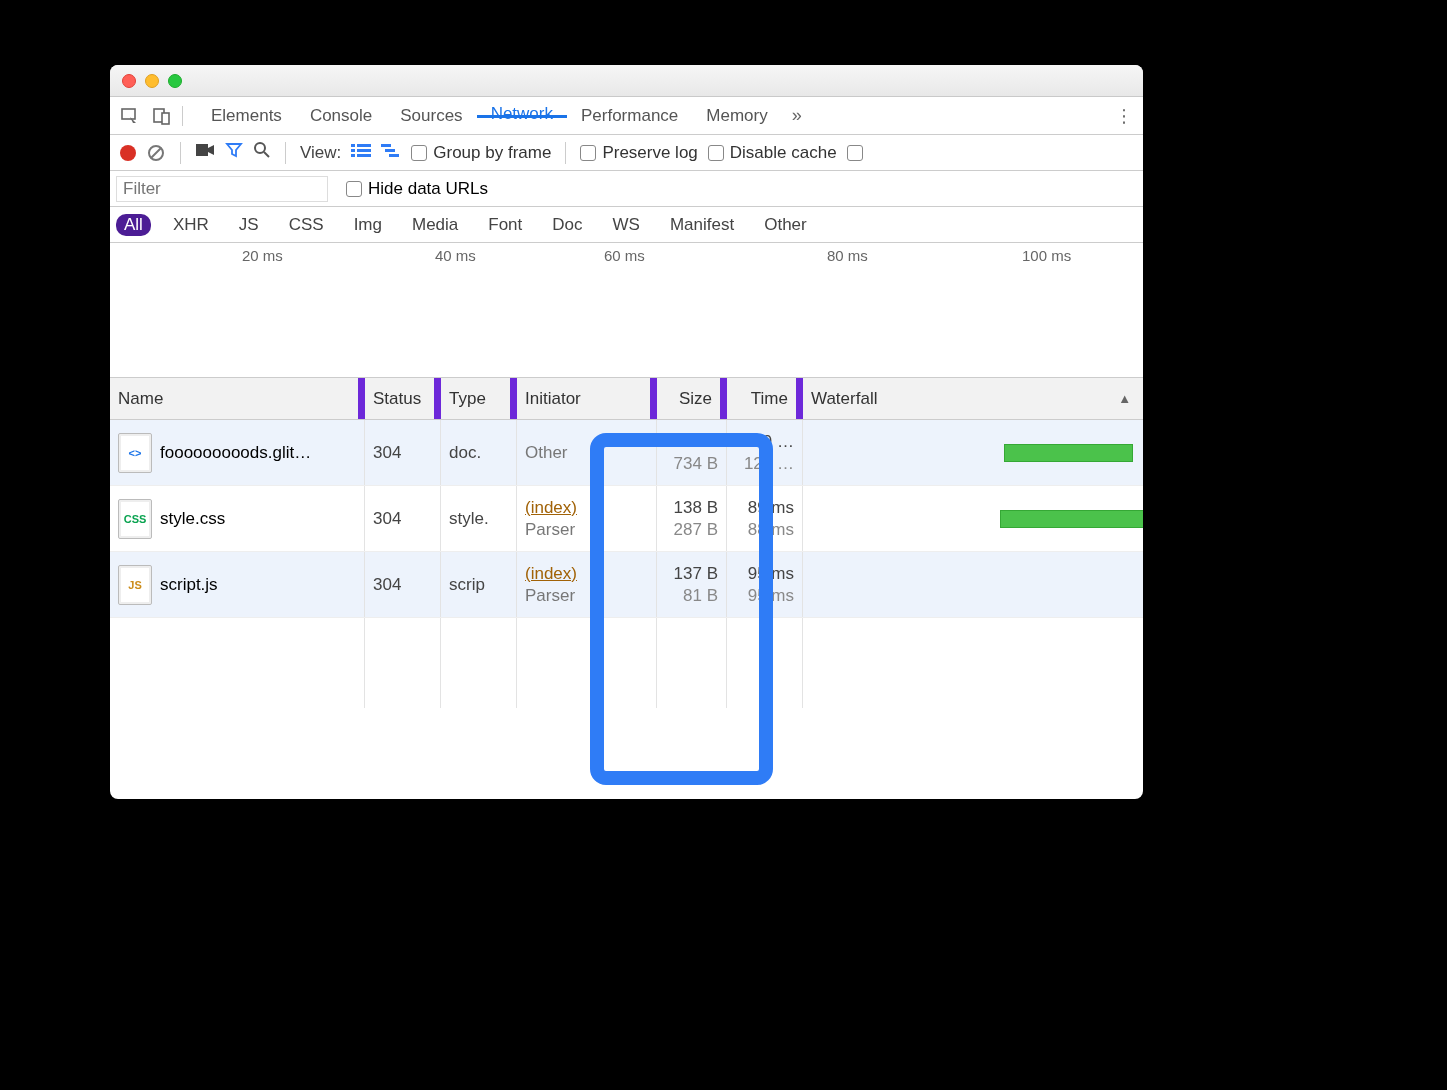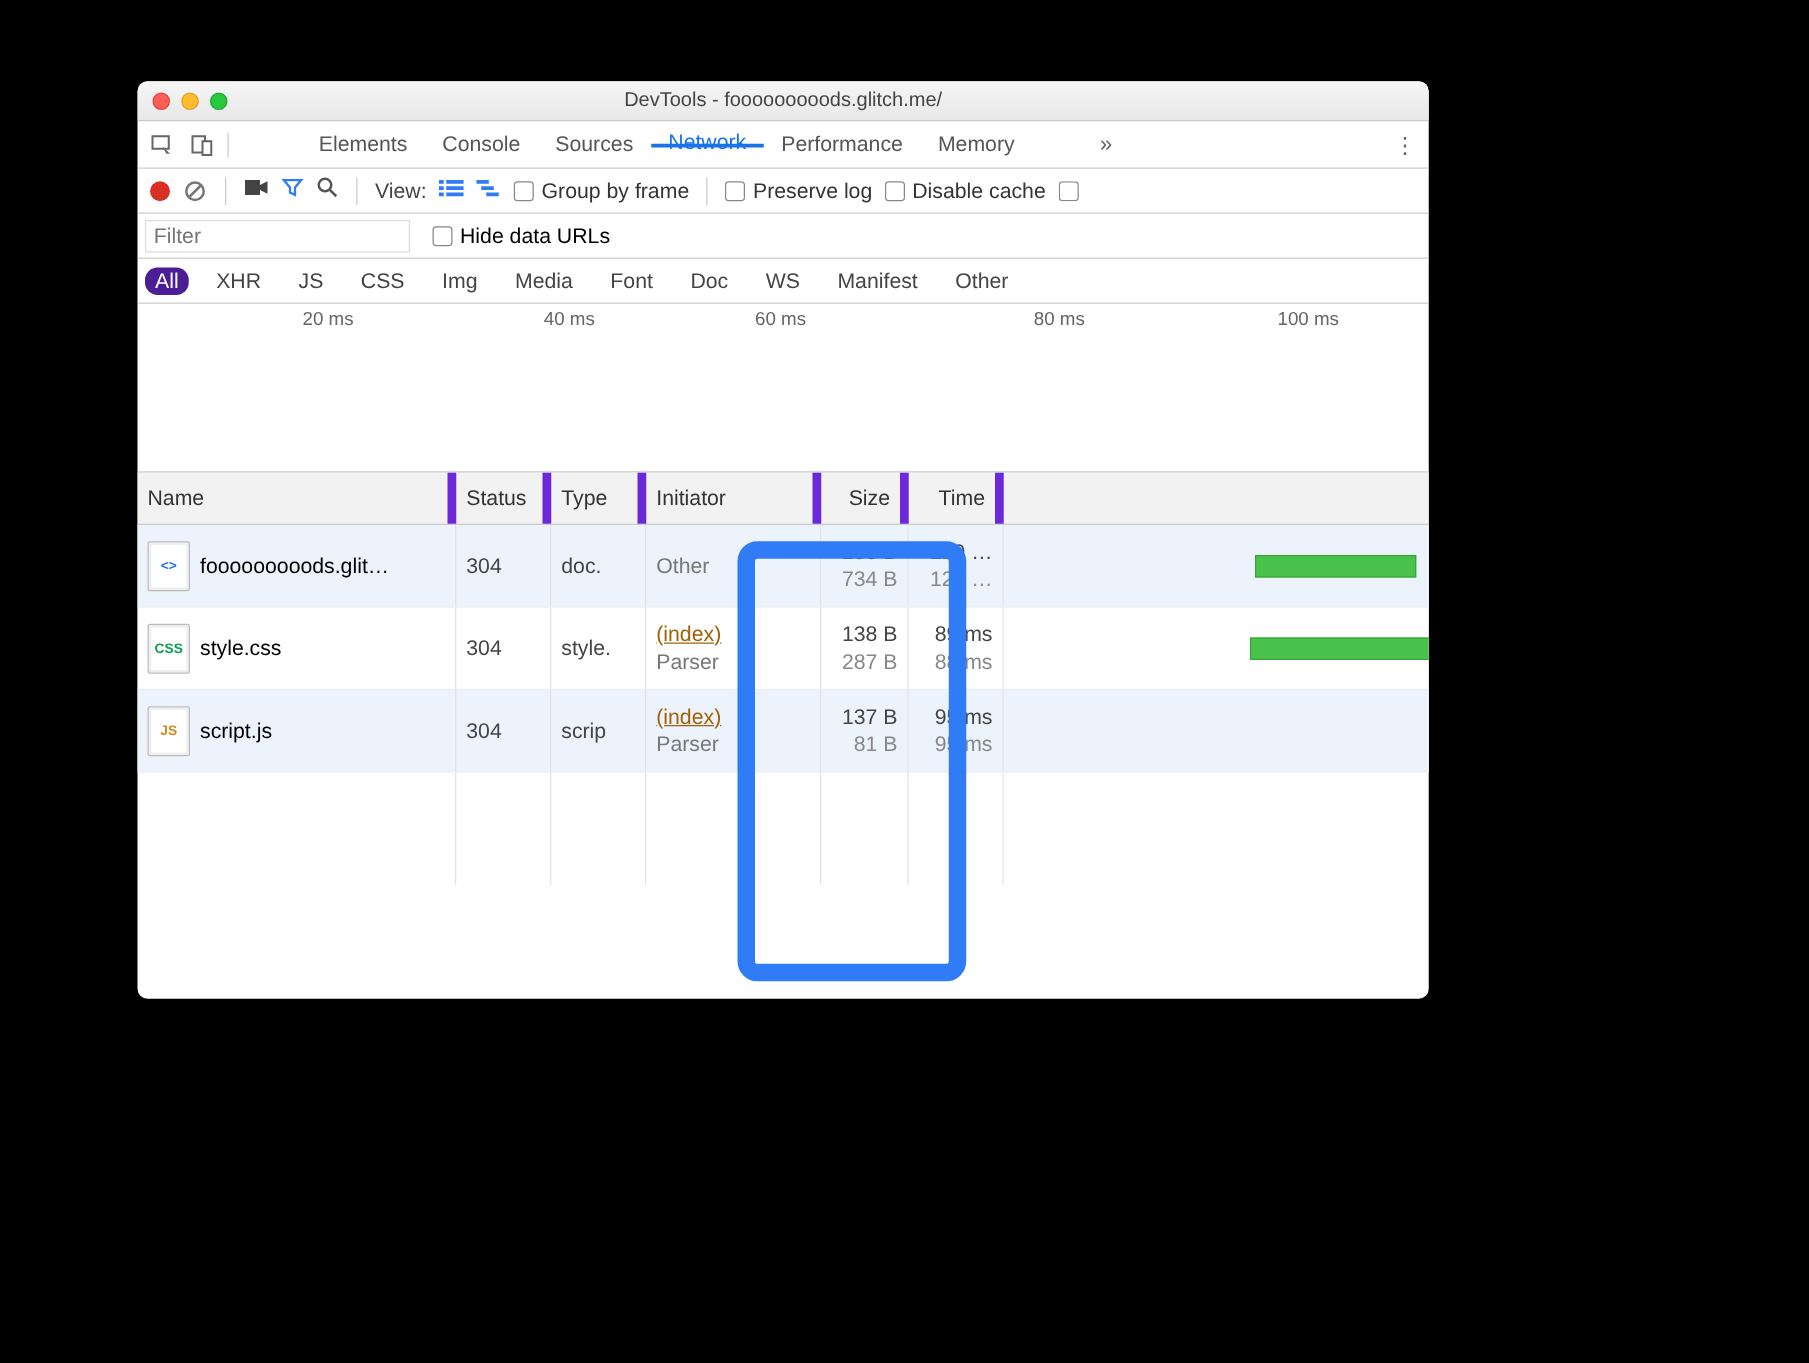--- a/index.html
+++ b/index.html
@@ -15,21 +15,21 @@
   padding: 0 12px; position: relative;
 }
 .traffic { display: flex; gap: 9px; }
 .dot { width: 14px; height: 14px; border-radius: 50%; }
 .dot.red { background:#ff5f57; border:1px solid #e24238;}
 .dot.yellow { background:#ffbd2e; border:1px solid #dfa022;}
 .dot.green { background:#28c840; border:1px solid #1dad2c;}
 .win-title { position:absolute; left:0; right:0; text-align:center; font-size:16px; color:#444;}
 .tabs {
   height: 38px; border-bottom: 1px solid #cccccc; display:flex; align-items:center;
-  padding: 16px 10px; font-size: 17px; color:#333;gap:44px;
+  padding: 16px 10px; font-size: 17px; color:#333;
 }
 .tabs .dev-icons { display:flex; gap:12px; align-items:center; padding-right:10px; border-right:1px solid #ccc; margin-right:14px;}
 .tab { padding: 0 14px; height:100%; display:flex; align-items:center; cursor:pointer; color:#555; }
 .tab.active { color:#1a73e8; border-bottom:3px solid #1a73e8; }
 .tabs .more { margin-left:10px; font-size:18px; color:#666;}
 .tabs .menu-dots { margin-left:auto; color:#666; font-size:18px;}
 .toolbar {
   height:36px; border-bottom:1px solid #ccc; display:flex; align-items:center;
   padding:0 10px; gap:10px; font-size:17px; color:#333;
 }
@@ -104,21 +104,20 @@
 <body>
 
 <div class="window">
 
   <div class="titlebar">
     <div class="traffic">
       <div class="dot red"></div>
       <div class="dot yellow"></div>
       <div class="dot green"></div>
     </div>
-    <div class="win-title">DevTools - fooooooooods.glitch.me/</div>
   </div>
 
   <div class="tabs">
     <div class="dev-icons">
       <span>
         <svg class="icon-svg" width="20" height="20" viewBox="0 0 20 20">
             <rect x="2" y="3" width="13" height="10" fill="none" stroke="#666" stroke-width="1.6"></rect>
             <path d="M10 11 L16 17 L13 17 Z" fill="#666"></path>
           </svg>
       </span>
@@ -236,20 +235,24 @@
       </div>
   </div>
 
   <div class="tbl-head">
     <div class="col-name">Name</div>
     <div class="col-status">Status</div>
     <div class="col-type">Type</div>
     <div class="col-init">Initiator</div>
     <div class="col-size">Size</div>
     <div class="col-time">Time</div>
+    <div class="col-wf">
+        <span>Waterfall</span>
+        <span class="sort-arrow">▲</span>
+      </div>
   </div>
 
   <div class="tbody" id="tbody">
       <div class="trow even">
         <div class="cell-name">
           <div class="file-icon doc">&lt;&gt;</div>
           <span>fooooooooods.glit…</span>
         </div>
         <div class="cell-status">304</div>
         <div class="cell-type">doc.</div>

